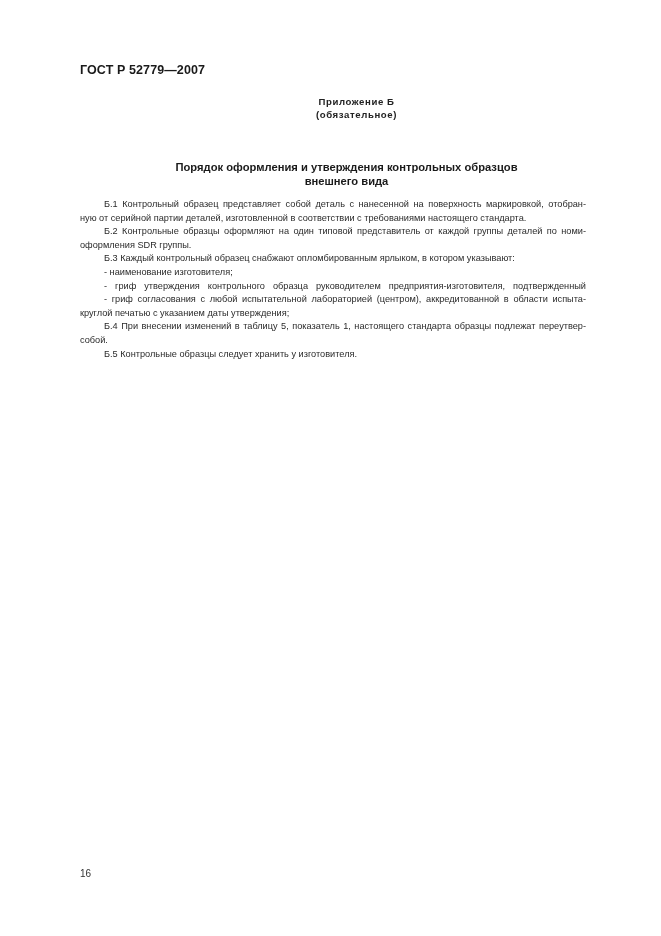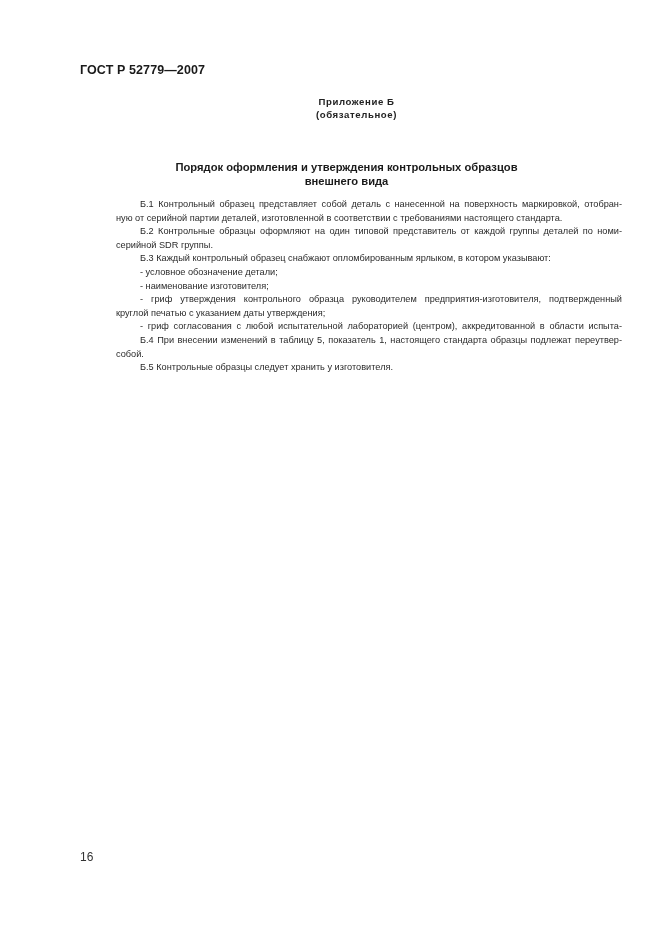--- a/index.html
+++ b/index.html
@@ -5,48 +5,47 @@
   html, body { margin: 0; padding: 0; background: #ffffff; }
   body { width: 661px; height: 936px; position: relative; overflow: hidden;
          font-family: "Liberation Sans", "DejaVu Sans", sans-serif; color: #1a1a1a; }
   .header { position: absolute; left: 80px; top: 63px; font-size: 12.5px; font-weight: bold; letter-spacing: 0.1px; }
   .annex { position: absolute; left: 0; width: 661px; text-align: center; font-size: 9.6px; font-weight: bold; letter-spacing: 0.6px; color: #222; }
   .annex.l1 { top: 96px; left: 26px; }
   .annex.l2 { top: 109px; left: 26px; }
   .title { position: absolute; left: 0; width: 661px; text-align: center; font-size: 11.2px; font-weight: bold; line-height: 14px; color: #1a1a1a; }
   .title.l1 { top: 160px; left: 16px; }
   .title.l2 { top: 174px; left: 16px; }
-  .body { position: absolute; left: 80px; top: 198px; width: 506px; font-size: 9.2px; line-height: 13.6px; color: #2a2a2a; margin-left: 36px; }
+  .body { position: absolute; left: 80px; top: 198px; width: 506px; font-size: 9.2px; line-height: 13.6px; color: #2a2a2a; }
   .line { display: block; white-space: nowrap; height: 13.6px; }
   .line.indent { padding-left: 24px; }
   .line.just { text-align: justify; text-align-last: justify; white-space: normal; overflow: hidden; }
-  .pagenum { position: absolute; left: 80px; top: 850px; font-size: 12px; color: #333; text-align: center; }
+  .pagenum { position: absolute; left: 80px; top: 868px; font-size: 10px; color: #333; text-align: center; }
 </style>
 </head>
 <body>
 
 <div>
   <div class="header">ГОСТ Р 52779—2007</div>
 
   <div class="annex l1">Приложение Б</div>
   <div class="annex l2">(обязательное)</div>
 
   <div class="title l1">Порядок оформления и утверждения контрольных образцов</div>
   <div class="title l2">внешнего вида</div>
 
   <div class="body" id="body-text">
       <span class="line indent just">Б.1  Контрольный образец представляет собой деталь с нанесенной на поверхность маркировкой, отобран-</span>
       <span class="line">ную от серийной партии деталей, изготовленной в соответствии с требованиями настоящего стандарта.</span>
       <span class="line indent just">Б.2  Контрольные образцы оформляют на один типовой представитель от каждой группы деталей по номи-</span>
-      <span class="line">серийной SDR группы.</span>
+      <span class="line">оформления SDR группы.</span>
       <span class="line indent">Б.3  Каждый контрольный образец снабжают опломбированным ярлыком, в котором указывают:</span>
-      <span class="line indent">- условное обозначение детали;</span>
       <span class="line indent">- наименование изготовителя;</span>
       <span class="line indent just">- гриф утверждения контрольного образца руководителем предприятия-изготовителя, подтвержденный</span>
+      <span class="line indent just">- гриф согласования с любой испытательной лабораторией (центром), аккредитованной в области испыта-</span>
       <span class="line">круглой печатью с указанием даты утверждения;</span>
-      <span class="line indent just">- гриф согласования с любой испытательной лабораторией (центром), аккредитованной в области испыта-</span>
       <span class="line indent just">Б.4  При внесении изменений в таблицу 5, показатель 1, настоящего стандарта образцы подлежат переутвер-</span>
       <span class="line">собой.</span>
       <span class="line indent">Б.5  Контрольные образцы следует хранить у изготовителя.</span>
     </div>
 
   <div class="pagenum">16</div>
 </div>
 
 </body></html>

